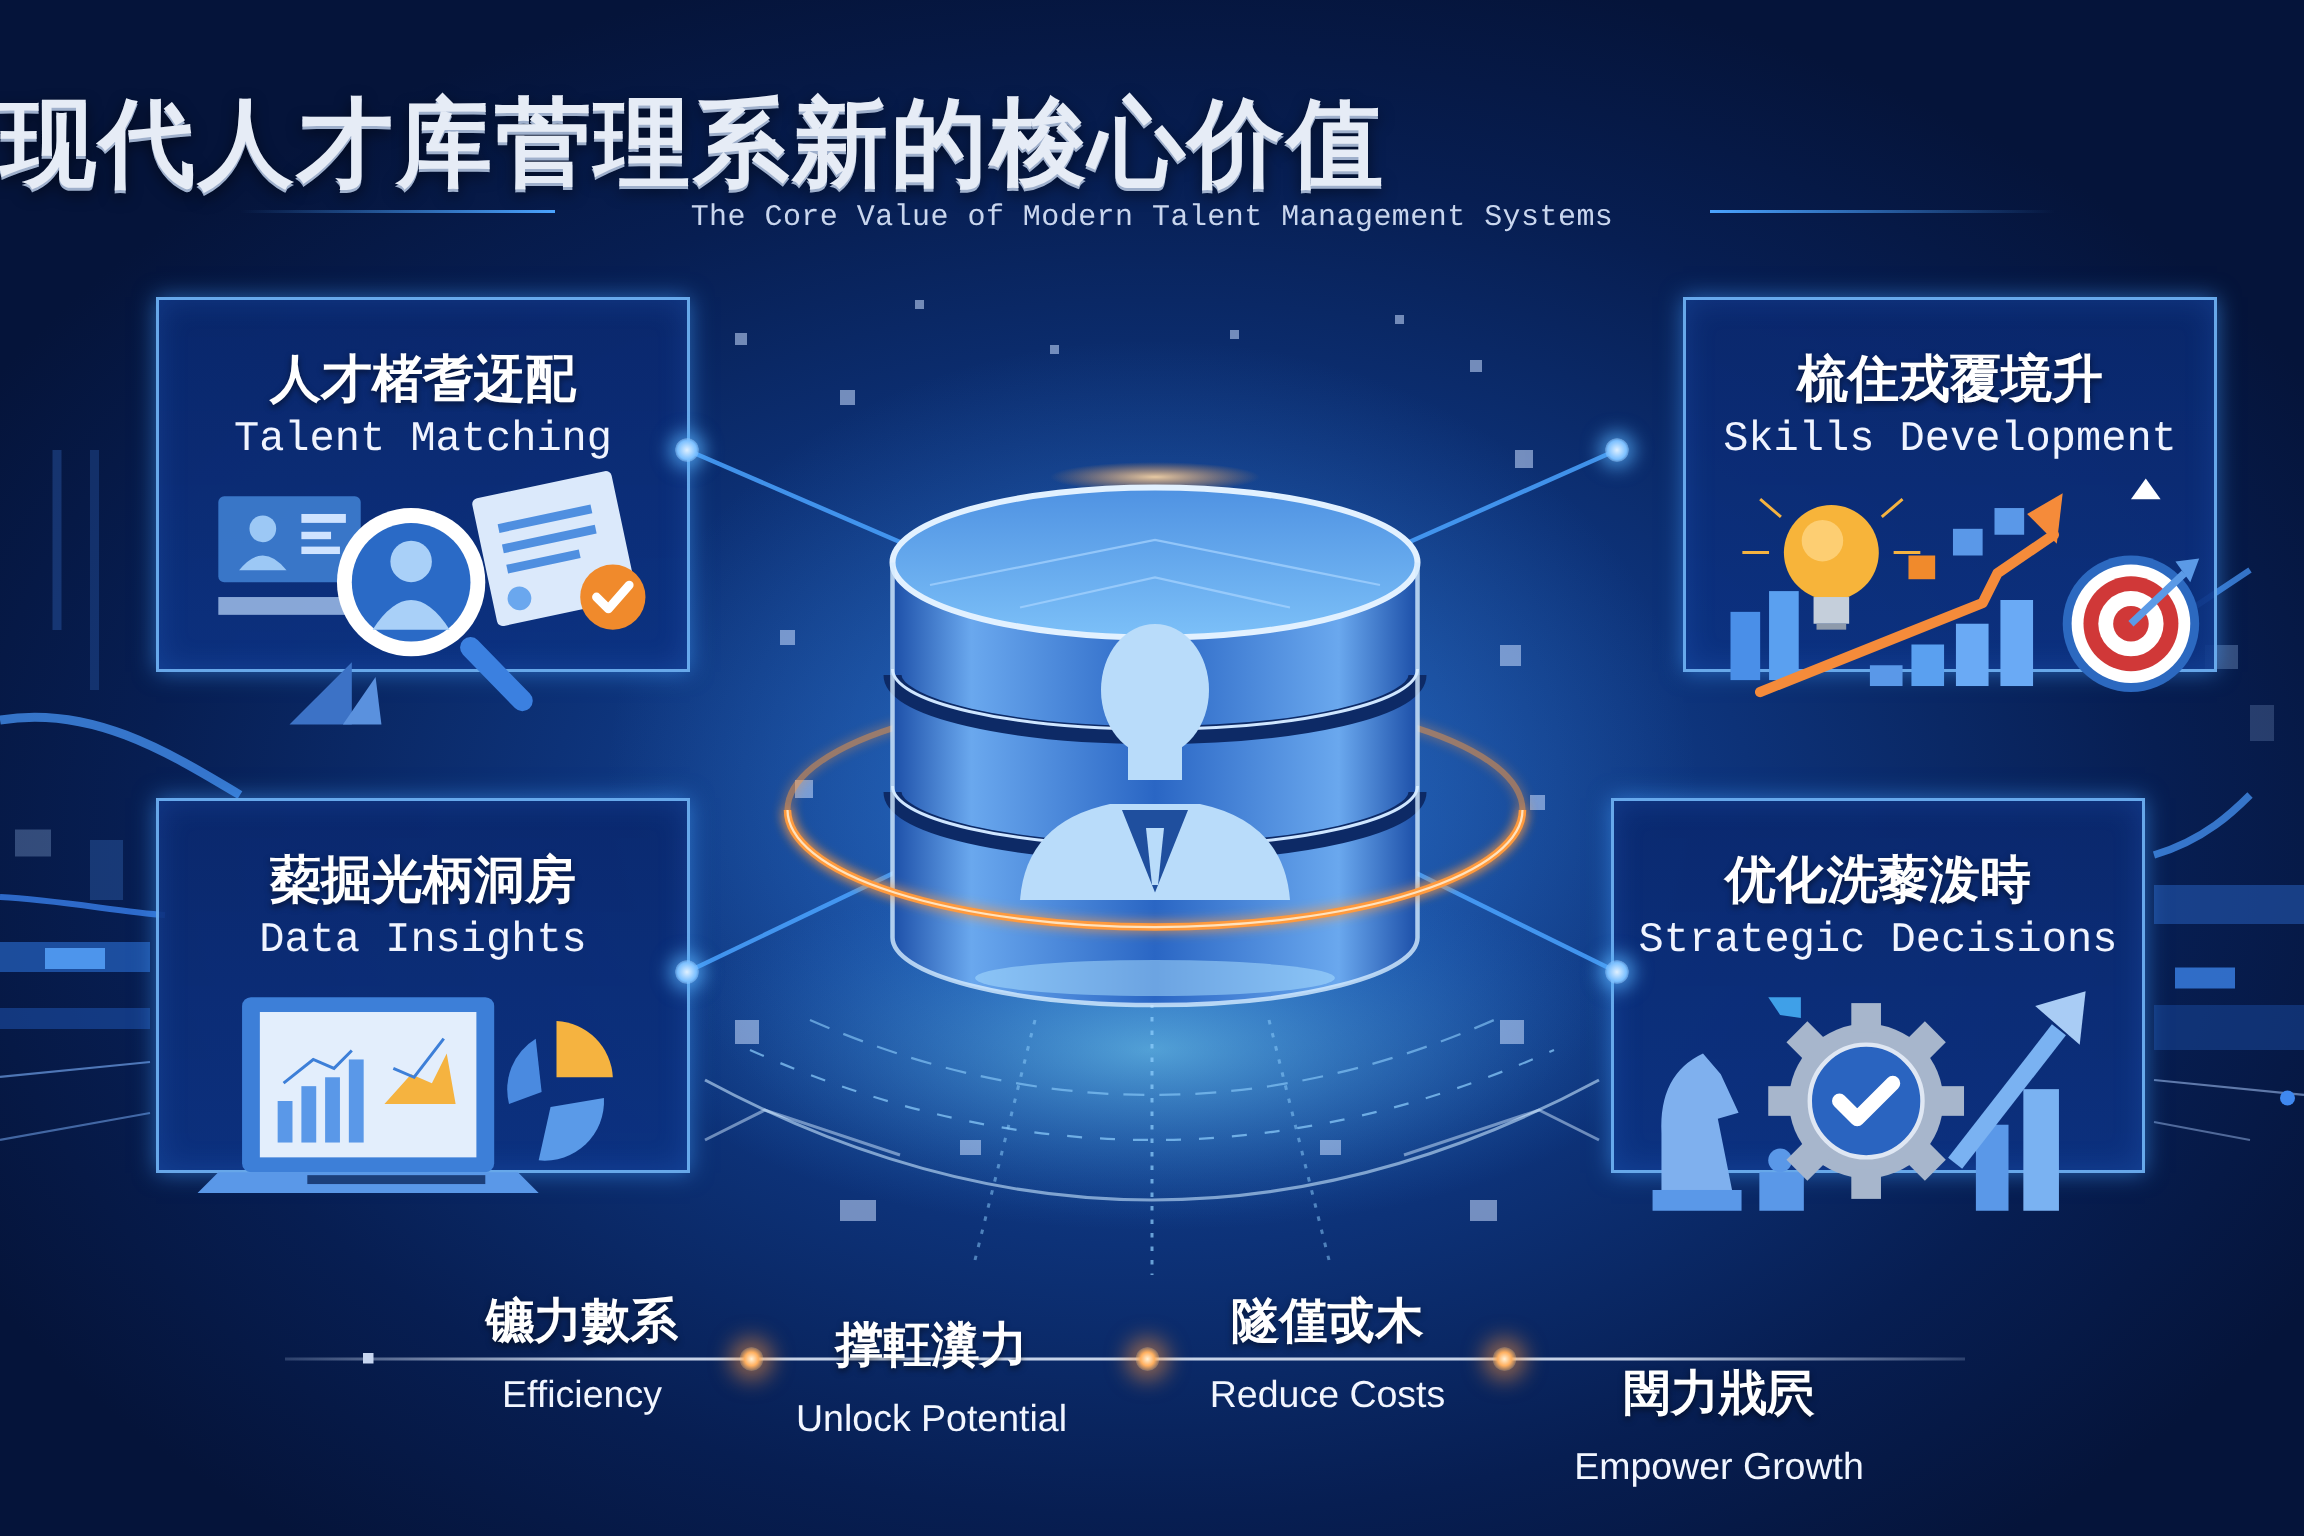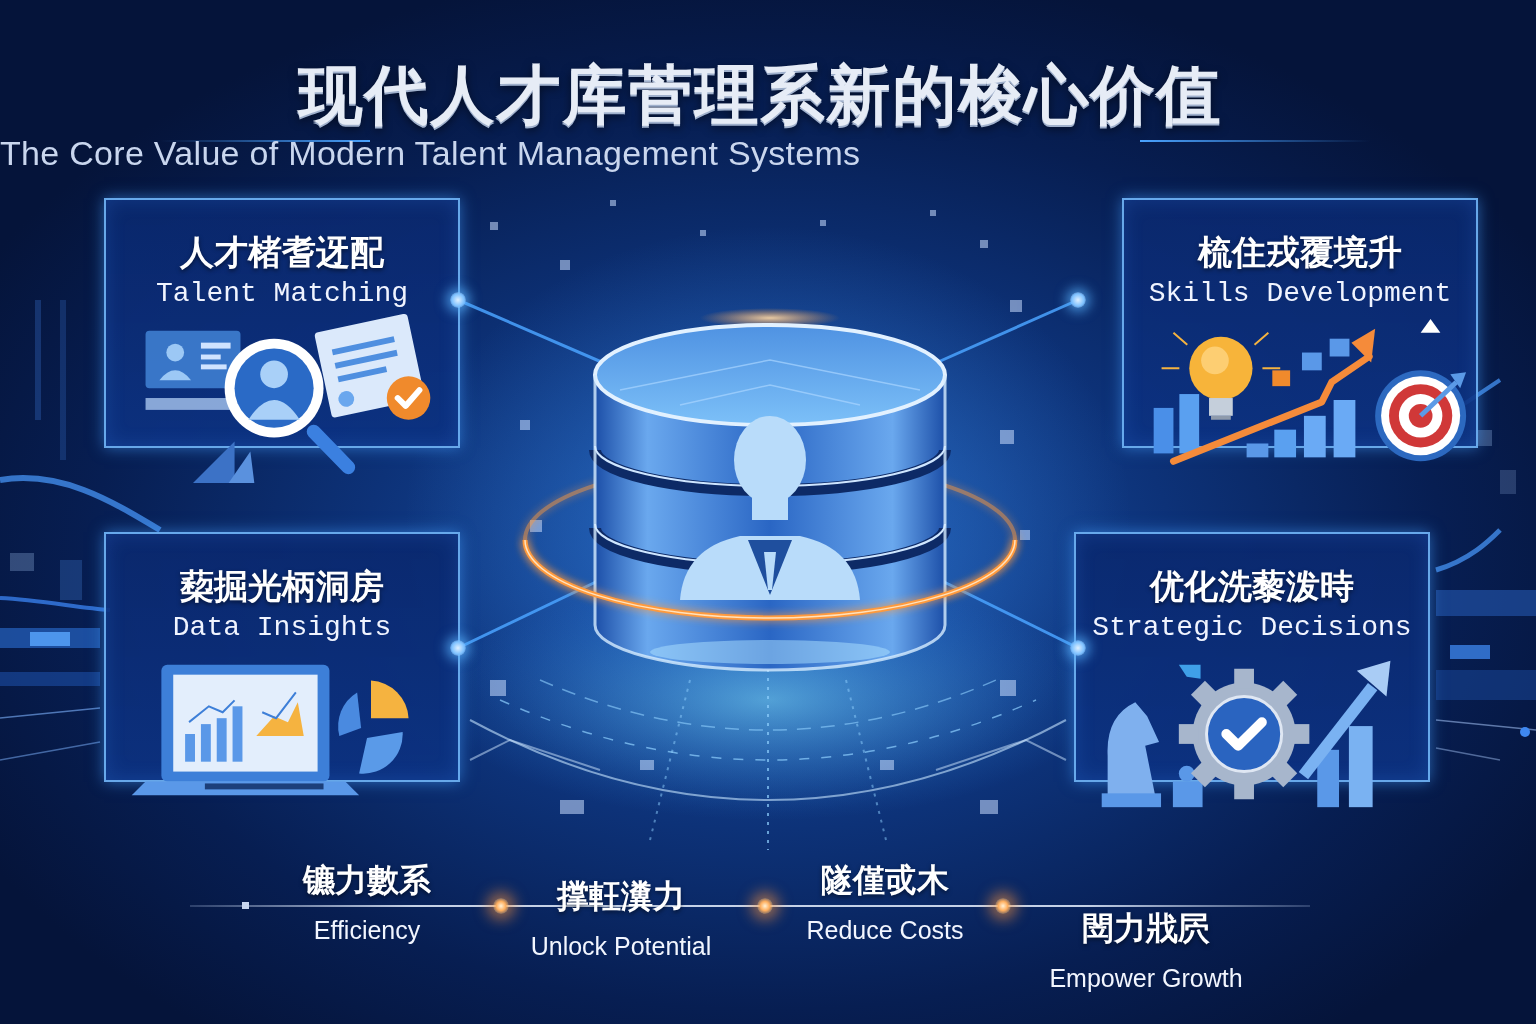--- a/index.html
+++ b/index.html
@@ -11,30 +11,30 @@
     .canvas {
       position: relative; width: 1536px; height: 1024px; overflow: hidden;
       background:
         radial-gradient(ellipse 520px 420px at 768px 520px, rgba(60,140,230,0.55), rgba(20,70,160,0.0) 70%),
         radial-gradient(ellipse 900px 600px at 768px 560px, #1a56b0 0%, #0d3278 45%, #071e52 75%, #05143a 100%);
     }
     .bg-layer { position: absolute; inset: 0; pointer-events: none; }
 
     
     .title-cn {
-      position: absolute; left: 0; right: 15px; top: 52px; text-align: center;
+      position: absolute; left: 0; right: 15px; top: 52px; text-align: left;
       font-size: 64px; font-weight: bold; letter-spacing: 2px;
       color: #e6ecf6;
       text-shadow: 0 2px 0 #9fb0cc, 0 4px 10px rgba(0,0,0,0.55);
       font-family: "DejaVu Sans", sans-serif;
     }
     .title-en {
-      position: absolute; left: 0; right: 0; top: 134px; text-align: left;
-      font-size: 34px; color: #c9d6ee; letter-spacing: 0.3px;
-      font-family: Liberation Sans, sans-serif;
+      position: absolute; left: 0; right: 0; top: 134px; text-align: center;
+      font-size: 20px; color: #c9d6ee; letter-spacing: 0.3px;
+      font-family: Liberation Mono, monospace;
     }
     .title-rule {
       position: absolute; top: 140px; height: 2px;
       background: linear-gradient(90deg, rgba(60,150,255,0), #4aa3ff);
     }
     .title-rule.left { left: 160px; width: 210px; }
     .title-rule.right { left: 1140px; width: 230px; background: linear-gradient(90deg, #4aa3ff, rgba(60,150,255,0)); }
 
     
     .card {
@@ -334,21 +334,21 @@
 
     <ellipse cx="270" cy="362" rx="120" ry="12" fill="#aee2ff" opacity="0.5"></ellipse>
   </svg>
 
   <div class="values-rule"></div>
   <div class="spark sq" style="left:242px;"></div>
   <div class="spark" style="left:493px;"></div>
   <div class="spark" style="left:757px;"></div>
   <div class="spark" style="left:995px;"></div>
 
-  <div class="value" style="left:247px;">
+  <div class="value" style="left:268px;">
     <div class="cn">镳力數系</div>
     <div class="en">Efficiency</div>
   </div>
   <div class="value" style="left:501px;margin-top:16px;">
     <div class="cn">撑軖瀵力</div>
     <div class="en">Unlock Potential</div>
   </div>
   <div class="value" style="left:765px;">
     <div class="cn">隧僅戓木</div>
     <div class="en">Reduce Costs</div>

